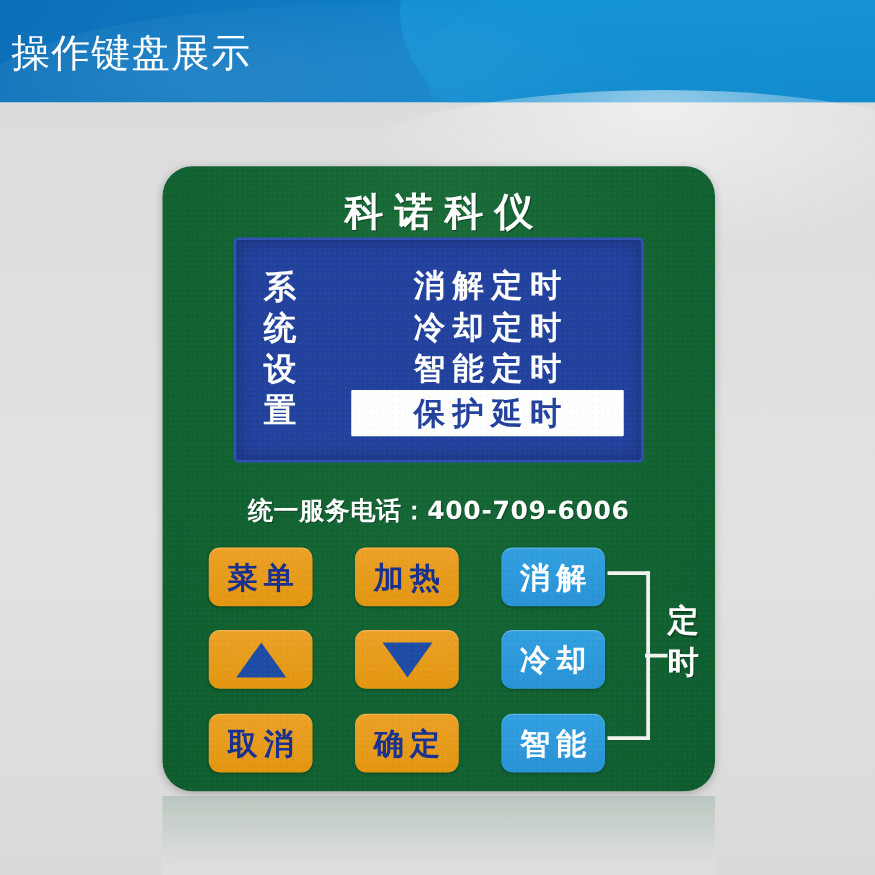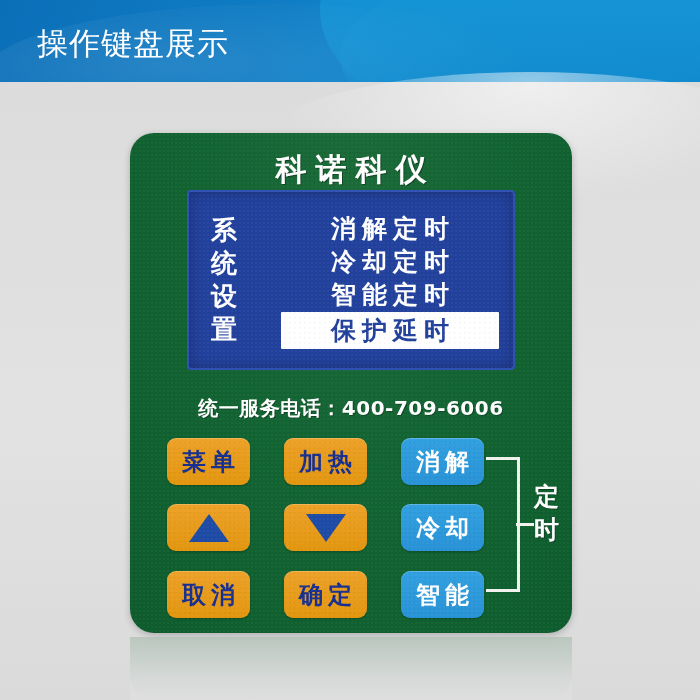--- a/index.html
+++ b/index.html
@@ -28,21 +28,21 @@
     background: linear-gradient(180deg, rgba(22,150,214,.85), rgba(13,118,190,.2));
   }
   .banner .swoosh3 {
     position: absolute; right: 120px; top: 4px;
     width: 600px; height: 150px; border-radius: 50%;
     background: radial-gradient(ellipse at 30% 40%, rgba(255,255,255,.10), rgba(255,255,255,0) 62%);
   }
   .banner-title {
     position: absolute; left: 9px; top: 22px;
     font-size: 31px; line-height: 42px; color: #ffffff;
-    letter-spacing: 1px; font-weight: 400; white-space: nowrap; margin-left: 28px;
+    letter-spacing: 1px; font-weight: 400; white-space: nowrap;
   }
 
   
   .backdrop {
     position: absolute; left: 0; top: 82px; width: 700px; height: 618px;
     background: linear-gradient(180deg, #dcdcdc 0%, #e2e2e2 55%, #dadada 100%);
   }
   .backdrop .soft-arc {
     position: absolute; right: -90px; top: -10px; width: 520px; height: 130px;
     border-radius: 50%;

